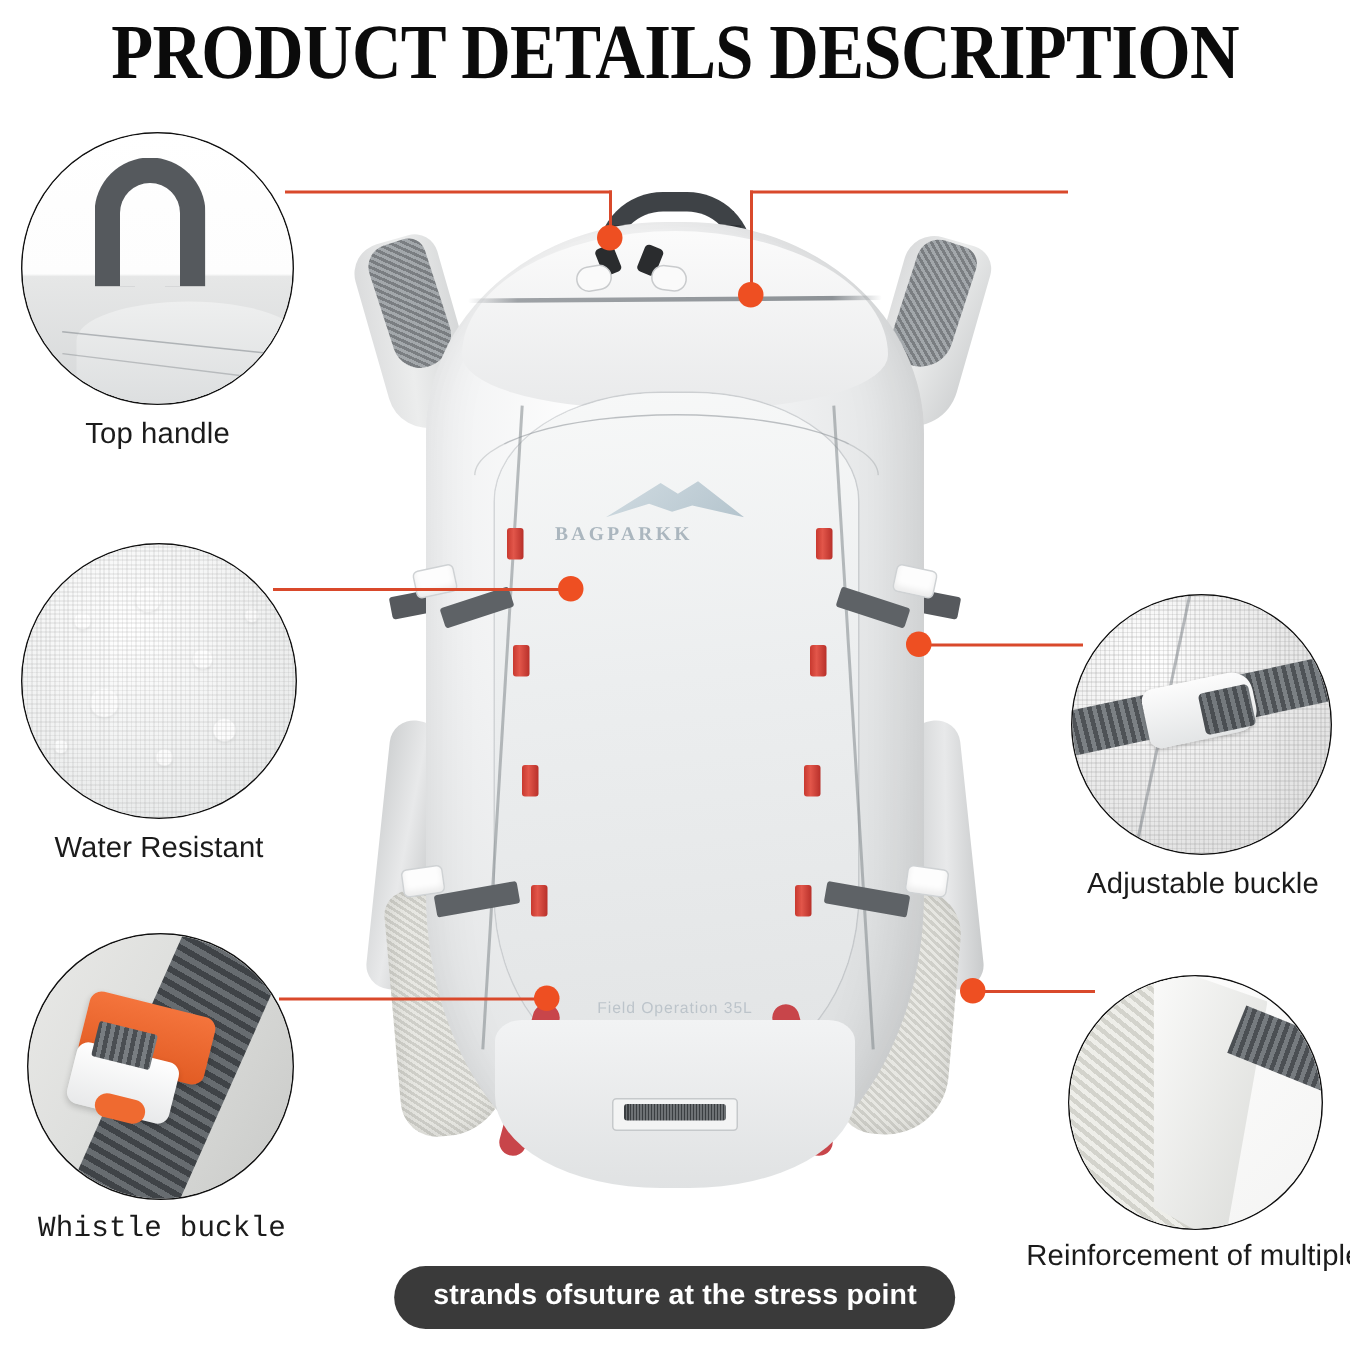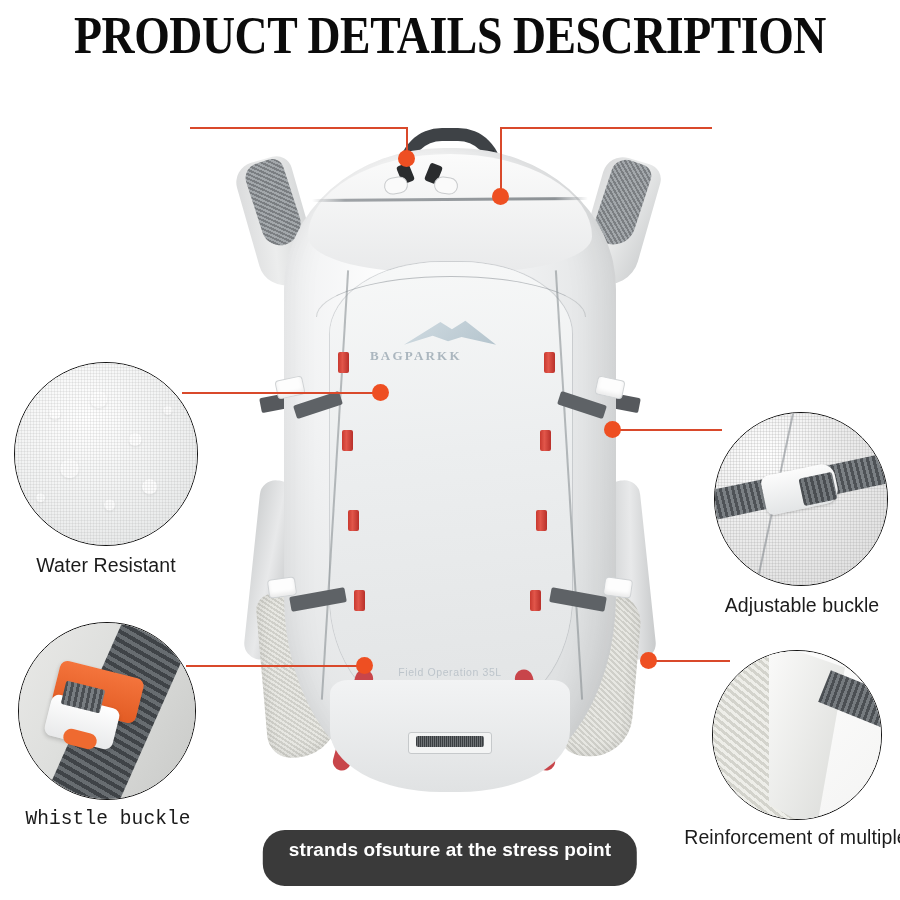--- a/index.html
+++ b/index.html
@@ -61,21 +61,21 @@
   .lead-v{position:absolute;width:2.4px;background:#d9492b;}
   .lead-dot{position:absolute;width:17px;height:17px;border-radius:50%;background:#ee4f22;}
 
   
   .pill{
     position:absolute;left:50%;transform:translateX(-50%);
     bottom:14px;
     background:#3a3a3a;
     color:#fff;
     border-radius:22px;
-    padding:9px 26px 25px;
+    padding:9px 26px 11px;
     font-size:19px;
     font-weight:bold;
     white-space:nowrap;
     letter-spacing:.1px;
   }
 
   
   #bag{position:absolute;left:238px;top:120px;width:424px;height:710px;}
   .bp{position:absolute;}
 
@@ -331,20 +331,30 @@
 
   <div class="lead-h" style="left:612px;top:429px;width:110px;"></div>
   <div class="lead-dot" style="left:604px;top:421px;"></div>
 
   <div class="lead-h" style="left:186px;top:665px;width:178px;"></div>
   <div class="lead-dot" style="left:356px;top:657px;"></div>
 
   <div class="lead-h" style="left:648px;top:660px;width:82px;"></div>
   <div class="lead-dot" style="left:640px;top:652px;"></div>
 
+  <div class="callout" style="left:14px;top:88px;">
+    <div class="c-circle" style="width:180px;height:180px;">
+      <div class="fill" style="background:linear-gradient(180deg,#ffffff 0%,#fdfdfd 52%,#e6e7e7 53%,#d6d8d9 100%);"></div>
+      <div style="position:absolute;left:48px;top:16px;width:74px;height:86px;border:17px solid #55595d;border-bottom:none;border-radius:40px 40px 0 0;box-sizing:border-box;background:transparent;"></div>
+      <div style="position:absolute;left:36px;top:112px;width:150px;height:70px;background:linear-gradient(180deg,#eeefef,#dcdedf);border-radius:50% 50% 0 0 / 26px 26px 0 0;"></div>
+      <div style="position:absolute;left:26px;top:140px;width:160px;height:1.4px;background:rgba(120,126,131,.5);transform:rotate(6deg);"></div>
+      <div style="position:absolute;left:26px;top:156px;width:160px;height:1.4px;background:rgba(120,126,131,.4);transform:rotate(7deg);"></div>
+    </div>
+    <div class="c-label" style="top:190px;">Top handle</div>
+  </div>
 
 
   <div class="callout" style="left:14px;top:362px;">
     <div class="c-circle" style="width:182px;height:182px;">
       <div class="fill" style="background:radial-gradient(circle at 40% 30%, #ffffff, #f0f1f1 55%, #e2e4e4 100%);"></div>
       <div class="fill" style="background-image:
         radial-gradient(circle at 22% 28%, rgba(255,255,255,.95) 0 5px, transparent 6px),
         radial-gradient(circle at 46% 20%, rgba(255,255,255,.9) 0 8px, transparent 9px),
         radial-gradient(circle at 66% 42%, rgba(255,255,255,.9) 0 6px, transparent 7px),
         radial-gradient(circle at 30% 58%, rgba(255,255,255,.85) 0 9px, transparent 10px),
@@ -353,21 +363,21 @@
         radial-gradient(circle at 14% 74%, rgba(255,255,255,.8) 0 4px, transparent 5px),
         radial-gradient(circle at 84% 26%, rgba(255,255,255,.8) 0 4px, transparent 5px);
         filter:drop-shadow(0 1px 1px rgba(0,0,0,.09));"></div>
       <div class="fill" style="background-image:
         repeating-linear-gradient(0deg, rgba(160,160,160,.16) 0 1px, transparent 1px 3px),
         repeating-linear-gradient(90deg, rgba(160,160,160,.16) 0 1px, transparent 1px 3px);"></div>
     </div>
     <div class="c-label" style="top:192px;">Water Resistant</div>
   </div>
 
-  <div class="callout" style="left:714px;top:412px;">
+  <div class="callout" style="left:714px;top:396px;">
     <div class="c-circle" style="width:172px;height:172px;">
       <div class="fill tex-fabric"></div>
       <div style="position:absolute;left:58px;top:-10px;width:1.6px;height:200px;background:rgba(120,126,131,.5);transform:rotate(12deg);"></div>
       <div style="position:absolute;left:-12px;top:58px;width:200px;height:30px;background:repeating-linear-gradient(88deg,#4e5256 0 3px,#7b8084 3px 6px);transform:rotate(-12deg);"></div>
       <div style="position:absolute;left:48px;top:56px;width:74px;height:40px;background:linear-gradient(180deg,#fcfcfc,#e3e5e6);border-radius:8px 14px 14px 8px;transform:rotate(-12deg);box-shadow:0 1px 3px rgba(0,0,0,.22);"></div>
       <div style="position:absolute;left:86px;top:62px;width:34px;height:28px;background:repeating-linear-gradient(88deg,#4a4e52 0 3px,#74797d 3px 6px);border-radius:3px;transform:rotate(-12deg);"></div>
     </div>
     <div class="c-label" style="top:182px;left:88px;">Adjustable buckle</div>
   </div>
 

